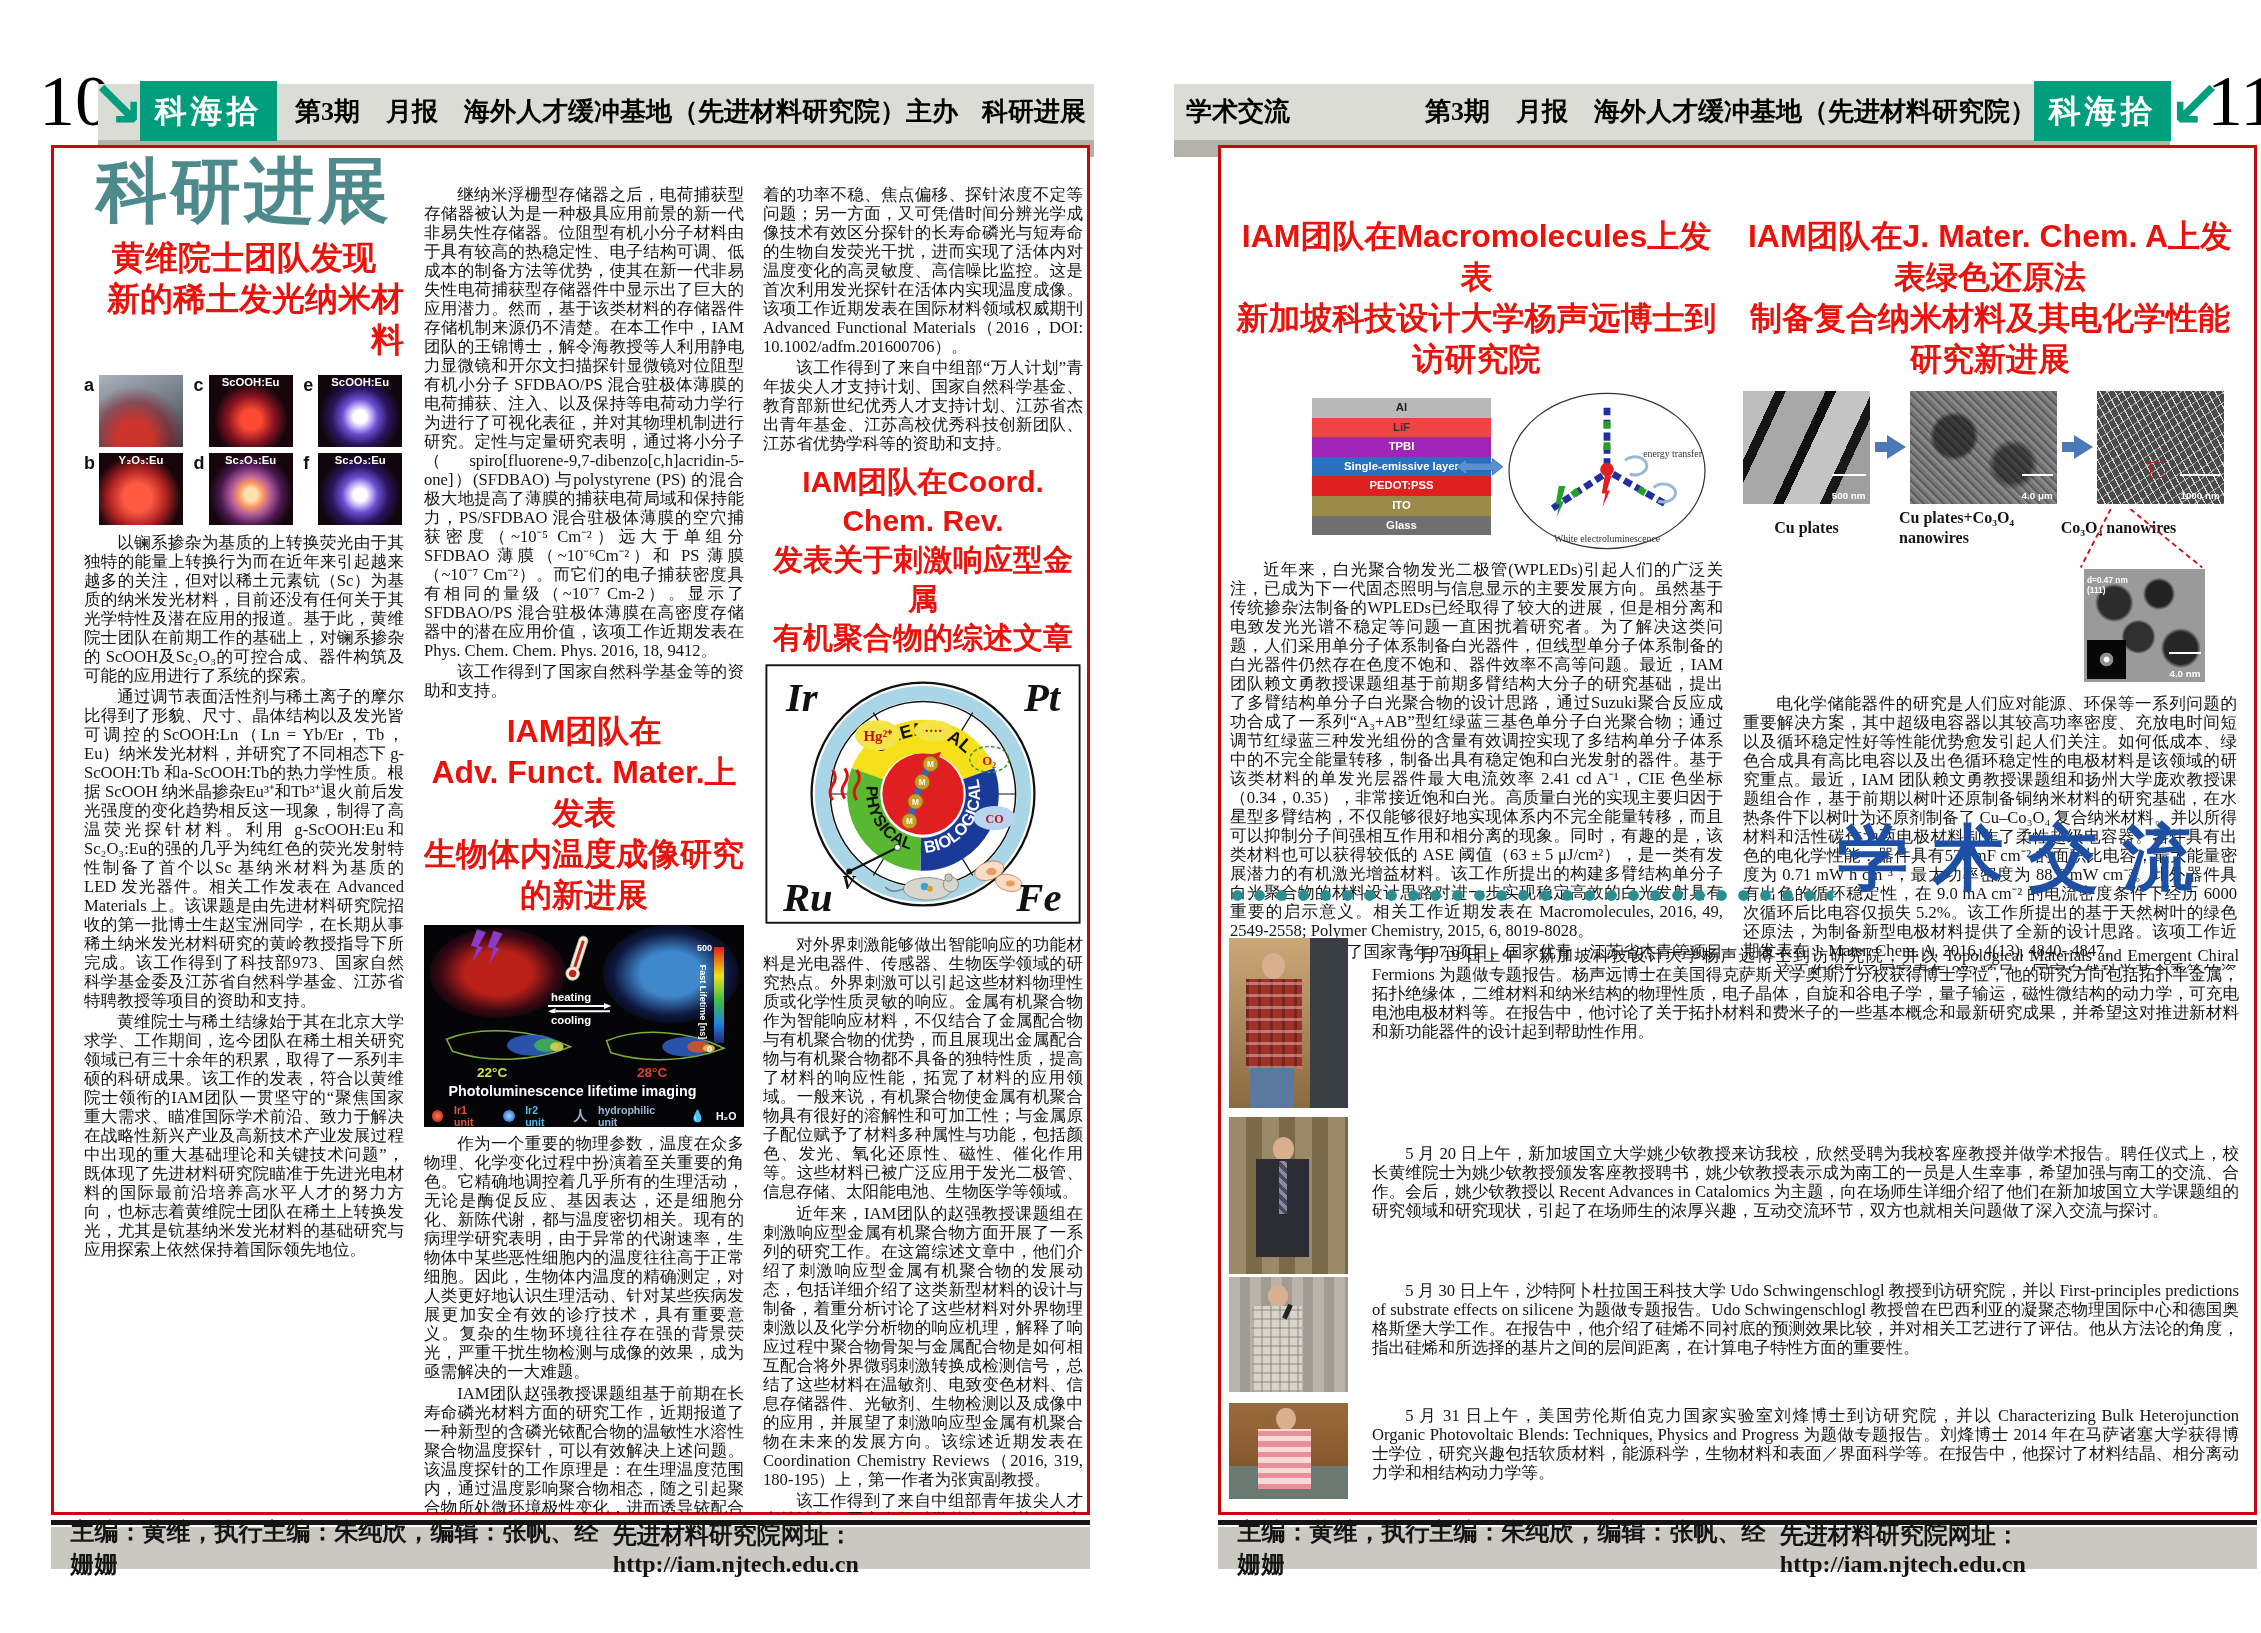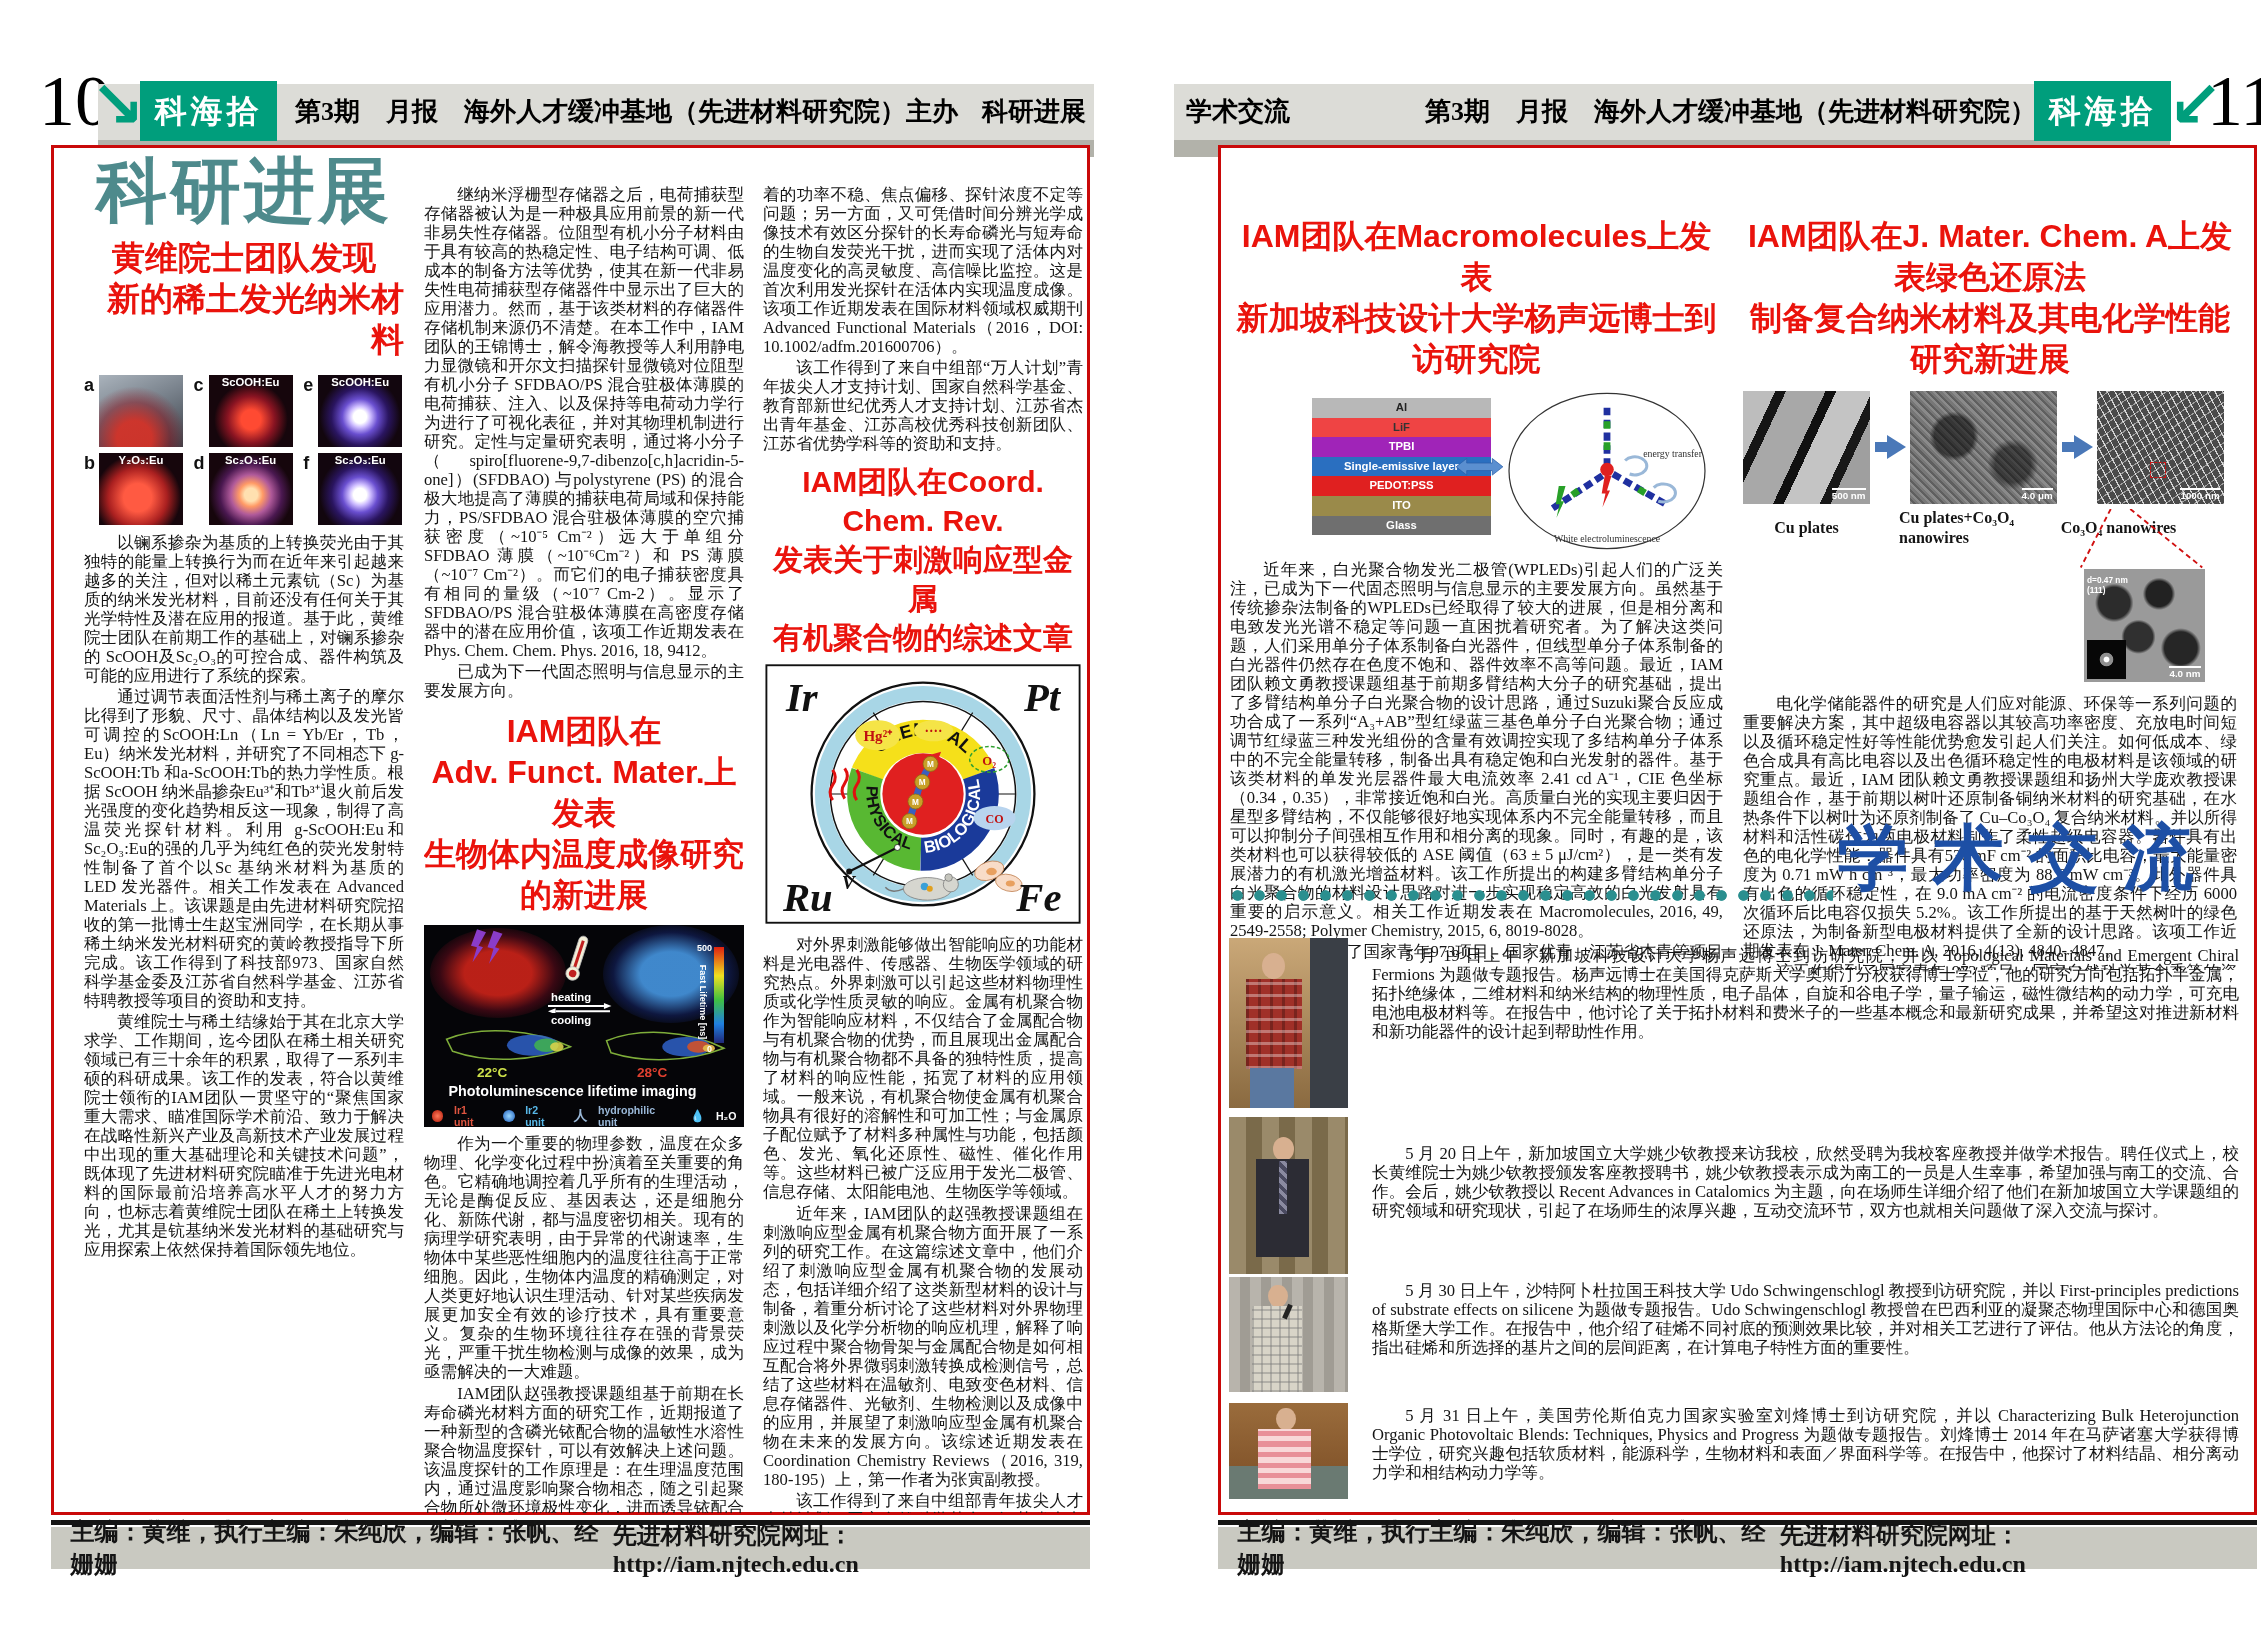--- a/index.html
+++ b/index.html
@@ -38,21 +38,21 @@
   .f6cap{position:relative;z-index:2;}
   
   .fishfig{position:relative;width:320px;height:202px;background:#050508;margin:9px 0 7.5px 0;overflow:hidden;
            font-family:"Liberation Sans",sans-serif;}
   
   .layer{height:19.6px;text-align:center;font:bold 11.3px/19.6px "Liberation Sans",sans-serif;}
   
   .semrow{display:flex;align-items:center;}
   .semcap{font:bold 16px/19.6px "Liberation Serif",serif;text-align:center;}
   .scale{position:absolute;right:4.5px;bottom:3px;color:#fff;font:bold 9.8px "Liberation Sans",sans-serif;
-         border-top:2.3px solid #fff;padding-top:0;}
+         border-top:2.3px solid #fff;padding-top:14px;}
   .semArrow{width:0;height:0;border-left:19.6px solid #4a78b8;border-top:12px solid transparent;
             border-bottom:12px solid transparent;margin-left:-1.5px;}
   .semArrowBar{width:13.6px;height:10.6px;background:#4a78b8;}
   
   .photo{position:absolute;left:1229px;width:119px;overflow:hidden;}
   .head{position:absolute;border-radius:50%;background:#d8b090;}
   .itemtext{position:absolute;left:1372px;width:867px;}
 </style>
 </head>
 <body>
@@ -112,21 +112,21 @@
 
     <p class="para">以镧系掺杂为基质的上转换荧光由于其独特的能量上转换行为而在近年来引起越来越多的关注，但对以稀土元素钪（Sc）为基质的纳米发光材料，目前还没有任何关于其光学特性及潜在应用的报道。基于此，黄维院士团队在前期工作的基础上，对镧系掺杂的 ScOOH及Sc₂O₃的可控合成、器件构筑及可能的应用进行了系统的探索。</p>
     <p class="para">通过调节表面活性剂与稀土离子的摩尔比得到了形貌、尺寸、晶体结构以及发光皆可调控的ScOOH:Ln（Ln = Yb/Er，Tb，Eu）纳米发光材料，并研究了不同相态下 g-ScOOH:Tb 和a-ScOOH:Tb的热力学性质。根据 ScOOH 纳米晶掺杂Eu³⁺和Tb³⁺退火前后发光强度的变化趋势相反这一现象，制得了高温荧光探针材料。利用 g-ScOOH:Eu和Sc₂O₃:Eu的强的几乎为纯红色的荧光发射特性制备了首个以Sc 基纳米材料为基质的 LED 发光器件。相关工作发表在 Advanced Materials 上。该课题是由先进材料研究院招收的第一批博士生赵宝洲同学，在长期从事稀土纳米发光材料研究的黄岭教授指导下所完成。该工作得到了科技部973、国家自然科学基金委及江苏省自然科学基金、江苏省特聘教授等项目的资助和支持。</p>
     <p class="para">黄维院士与稀土结缘始于其在北京大学求学、工作期间，迄今团队在稀土相关研究领域已有三十余年的积累，取得了一系列丰硕的科研成果。该工作的发表，符合以黄维院士领衔的IAM团队一贯坚守的“聚焦国家重大需求、瞄准国际学术前沿、致力于解决在战略性新兴产业及高新技术产业发展过程中出现的重大基础理论和关键技术问题”，既体现了先进材料研究院瞄准于先进光电材料的国际最前沿培养高水平人才的努力方向，也标志着黄维院士团队在稀土上转换发光，尤其是钪基纳米发光材料的基础研究与应用探索上依然保持着国际领先地位。</p>
 
 
   </div>
 
   <div class="col" style="left:424px;top:185px;width:320px;height:1328px;">
     <p class="para">继纳米浮栅型存储器之后，电荷捕获型存储器被认为是一种极具应用前景的新一代非易失性存储器。位阻型有机小分子材料由于具有较高的热稳定性、电子结构可调、低成本的制备方法等优势，使其在新一代非易失性电荷捕获型存储器件中显示出了巨大的应用潜力。然而，基于该类材料的存储器件存储机制来源仍不清楚。在本工作中，IAM 团队的王锦博士，解令海教授等人利用静电力显微镜和开尔文扫描探针显微镜对位阻型有机小分子 SFDBAO/PS 混合驻极体薄膜的电荷捕获、注入、以及保持等电荷动力学行为进行了可视化表征，并对其物理机制进行研究。定性与定量研究表明，通过将小分子（spiro[fluorene-9,7-dibenzo[c,h]acridin-5-one]）(SFDBAO) 与polystyrene (PS) 的混合极大地提高了薄膜的捕获电荷局域和保持能力，PS/SFDBAO 混合驻极体薄膜的空穴捕获密度（~10⁻⁵ Cm⁻²）远大于单组分 SFDBAO 薄膜（~10⁻⁶Cm⁻²）和 PS 薄膜（~10⁻⁷ Cm⁻²）。而它们的电子捕获密度具有相同的量级（~10⁻⁷ Cm-2）。显示了SFDBAO/PS 混合驻极体薄膜在高密度存储器中的潜在应用价值，该项工作近期发表在Phys. Chem. Chem. Phys. 2016, 18, 9412。</p>
-    <p class="para">已成为下一代固态照明与信息显示的主要发展方向。</p>
+    <p class="para">该工作得到了国家自然科学基金等的资助和支持。</p>
     <div style="margin-top:10.6px;">
       <div class="rh2">IAM团队在</div>
       <div class="rh2">Adv. Funct. Mater.上发表</div>
       <div class="rh2">生物体内温度成像研究的新进展</div>
     </div>
 
     <div class="fishfig">
       <div class="abs" style="left:6px;top:3px;width:136px;height:90px;border-radius:50%;
            background:radial-gradient(ellipse at 50% 50%, rgba(205,35,25,.9) 0 35%, rgba(120,12,32,.45) 60%, rgba(0,0,0,0) 78%);"></div>
       <div class="abs" style="left:179px;top:0px;width:136px;height:98px;border-radius:50%;

